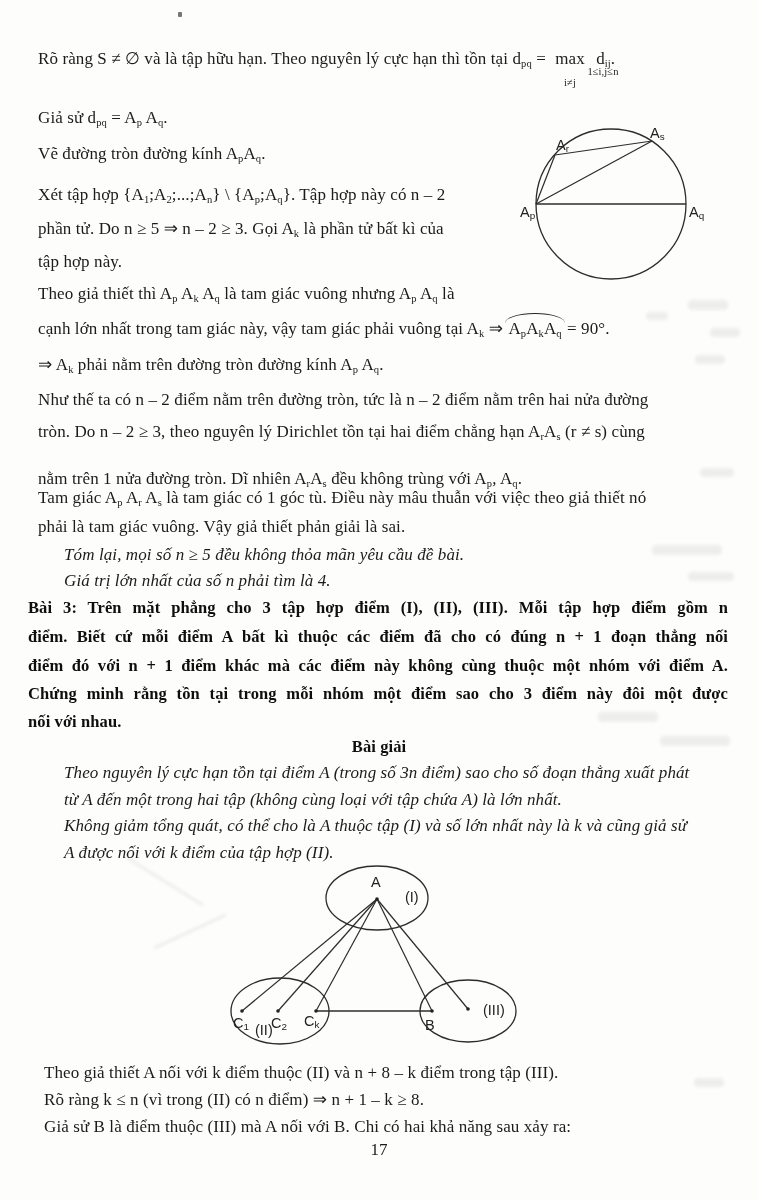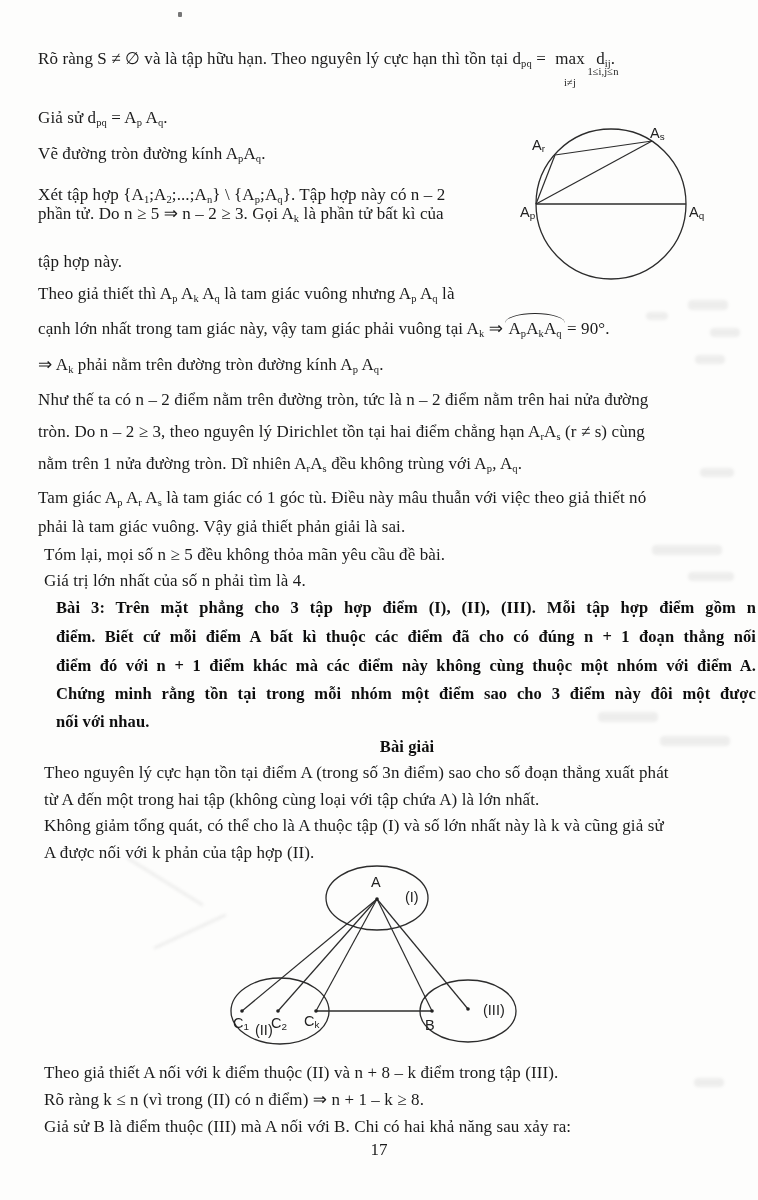--- a/index.html
+++ b/index.html
@@ -5,23 +5,23 @@
   html,body{margin:0;padding:0;}
   body{
     width:758px;height:1200px;position:relative;overflow:hidden;
     background:#fdfdfc;color:#1c1c1c;
     font-family:"Liberation Serif", serif;
   }
   .line{
     position:absolute;left:38px;font-size:17px;line-height:22px;
     white-space:nowrap;color:#1b1b1b;letter-spacing:.1px;
   }
-  .indent{left:44px;}
+  .indent{left:64px;font-style:italic;}
   .indent2{left:44px;}
-  .bold{left:28px;font-weight:bold;color:#0e0e0e;font-size:16.5px;margin-left:28px;}
+  .bold{left:28px;font-weight:bold;color:#0e0e0e;font-size:16.5px;}
   .just{width:700px;white-space:normal;text-align:justify;text-align-last:justify;}
   .center{left:0;width:758px;text-align:center;}
   sub{font-size:.62em;vertical-align:baseline;position:relative;top:.3em;line-height:0;}
   
   .underset{display:inline-block;position:relative;margin:0 7px 0 5px;}
   .ms{position:absolute;left:50%;transform:translateX(-50%);font-size:10.5px;line-height:11px;white-space:nowrap;color:#1b1b1b;}
   .ms1{top:18px;margin-left:33px;}
   .ms2{top:29px;}
   
   .overarc{position:relative;display:inline-block;padding:0 1px;}
@@ -52,61 +52,61 @@
     <span>max</span>
     <span class="ms ms1">1≤i,j≤n</span>
     <span class="ms ms2">i≠j</span>
   </span>
   <span>d<sub>ij</sub>.</span>
 </div>
 
 <div class="line" style="top:107px">Giả sử d<sub>pq</sub> = A<sub>p</sub> A<sub>q</sub>.</div>
 <div class="line" style="top:143px">Vẽ đường tròn đường kính A<sub>p</sub>A<sub>q</sub>.</div>
 <div class="line" style="top:184px">Xét tập hợp {A<sub>1</sub>;A<sub>2</sub>;...;A<sub>n</sub>} \ {A<sub>p</sub>;A<sub>q</sub>}. Tập hợp này có n – 2</div>
-<div class="line" style="top:203px">phần tử. Do n ≥ 5 ⇒ n – 2 ≥ 3. Gọi A<sub>k</sub> là phần tử bất kì của</div>
+<div class="line" style="top:218px">phần tử. Do n ≥ 5 ⇒ n – 2 ≥ 3. Gọi A<sub>k</sub> là phần tử bất kì của</div>
 <div class="line" style="top:251px">tập hợp này.</div>
 <div class="line" style="top:283px">Theo giả thiết thì A<sub>p</sub> A<sub>k</sub> A<sub>q</sub> là tam giác vuông nhưng A<sub>p</sub> A<sub>q</sub> là</div>
 <div class="line" style="top:318px">cạnh lớn nhất trong tam giác này, vậy tam giác phải vuông tại  A<sub>k</sub> ⇒ <span class="overarc">A<sub>p</sub>A<sub>k</sub>A<sub>q</sub></span> = 90°.</div>
 <div class="line" style="top:354px">⇒ A<sub>k</sub> phải nằm trên đường tròn đường kính A<sub>p</sub> A<sub>q</sub>.</div>
 <div class="line" style="top:389px">Như thế ta có n – 2 điểm nằm trên đường tròn, tức là n – 2 điểm nằm trên hai nửa đường</div>
 <div class="line" style="top:421px">tròn. Do n – 2 ≥ 3, theo nguyên lý Dirichlet tồn tại hai điểm chẳng hạn A<sub>r</sub>A<sub>s</sub> (r ≠ s) cùng</div>
-<div class="line" style="top:453px">nằm trên 1 nửa đường tròn. Dĩ nhiên A<sub>r</sub>A<sub>s</sub> đều không trùng với A<sub>p</sub>, A<sub>q</sub>.</div>
+<div class="line" style="top:468px">nằm trên 1 nửa đường tròn. Dĩ nhiên A<sub>r</sub>A<sub>s</sub> đều không trùng với A<sub>p</sub>, A<sub>q</sub>.</div>
 <div class="line" style="top:487px">Tam giác A<sub>p</sub> A<sub>r</sub> A<sub>s</sub> là tam giác có 1 góc tù. Điều này mâu thuẫn với việc theo giả thiết nó</div>
 <div class="line" style="top:516px">phải là tam giác vuông. Vậy giả thiết phản giải là sai.</div>
 <div class="line indent" style="top:544px">Tóm lại, mọi số n ≥ 5 đều không thỏa mãn yêu cầu đề bài.</div>
 <div class="line indent" style="top:570px">Giá trị lớn nhất của số n phải tìm là 4.</div>
 
 <div class="line bold just" style="top:597px">Bài 3: Trên mặt phẳng cho 3 tập hợp điểm (I), (II), (III). Mỗi tập hợp điểm gồm n</div>
 <div class="line bold just" style="top:626px">điểm. Biết cứ mỗi điểm A bất kì thuộc các điểm đã cho có đúng n + 1 đoạn thẳng nối</div>
 <div class="line bold just" style="top:655px">điểm đó với n + 1 điểm khác mà các điểm này không cùng thuộc một nhóm với điểm A.</div>
 <div class="line bold just" style="top:683px">Chứng minh rằng tồn tại trong mỗi nhóm một điểm sao cho 3 điểm này đôi một được</div>
 <div class="line bold" style="top:711px">nối với nhau.</div>
 
 <div class="line bold center" style="top:736px">Bài giải</div>
 
 <div class="line indent" style="top:762px">Theo nguyên lý cực hạn tồn tại điểm A (trong số 3n điểm) sao cho số đoạn thẳng xuất phát</div>
 <div class="line indent" style="top:789px">từ A đến một trong hai tập (không cùng loại với tập chứa A) là lớn nhất.</div>
 <div class="line indent" style="top:815px">Không giảm tổng quát, có thể cho là A thuộc tập (I) và số lớn nhất này là k và cũng giả sử</div>
-<div class="line indent" style="top:842px">A được nối với k phản của tập hợp (II).</div>
+<div class="line indent" style="top:842px">A được nối với k điểm của tập hợp (II).</div>
 
 <div class="line indent2" style="top:1062px">Theo giả thiết A nối với k điểm thuộc (II) và n + 8 – k điểm trong tập (III).</div>
 <div class="line indent2" style="top:1089px">Rõ ràng k ≤ n (vì trong (II) có n điểm) ⇒ n + 1 – k ≥ 8.</div>
 <div class="line indent2" style="top:1116px">Giả sử B là điểm thuộc (III) mà A nối với B. Chi có hai khả năng sau xảy ra:</div>
 
 <div class="line center" style="top:1139px">17</div>
 
 <div class="diagram" style="left:520px;top:112px;width:240px;height:190px;">
   <svg width="240" height="190" viewBox="0 0 240 190">
     <circle class="stroke" cx="91" cy="92" r="75" stroke-width="1.3"></circle>
     <line class="stroke" x1="16" y1="92" x2="166" y2="92" stroke-width="1.3"></line>
     <line class="stroke" x1="16" y1="92" x2="35" y2="43" stroke-width="1.2"></line>
     <line class="stroke" x1="16" y1="92" x2="132" y2="29" stroke-width="1.2"></line>
     <line class="stroke" x1="35" y1="43" x2="132" y2="29" stroke-width="1.2"></line>
   </svg>
-  <span class="dlabel" style="left:12px;top:25px">A<sub>r</sub></span>
+  <span class="dlabel" style="left:36px;top:25px">A<sub>r</sub></span>
   <span class="dlabel" style="left:130px;top:13px">A<sub>s</sub></span>
   <span class="dlabel" style="left:0px;top:92px">A<sub>p</sub></span>
   <span class="dlabel" style="left:169px;top:92px">A<sub>q</sub></span>
 </div>
 
 <div class="diagram" style="left:175px;top:858px;width:420px;height:205px;">
   <svg width="420" height="205" viewBox="0 0 420 205">
     <ellipse class="stroke" cx="202" cy="40" rx="51" ry="32" stroke-width="1.3"></ellipse>
     <ellipse class="stroke" cx="105" cy="153" rx="49" ry="33" stroke-width="1.3"></ellipse>
     <ellipse class="stroke" cx="293" cy="153" rx="48" ry="31" stroke-width="1.3"></ellipse>

